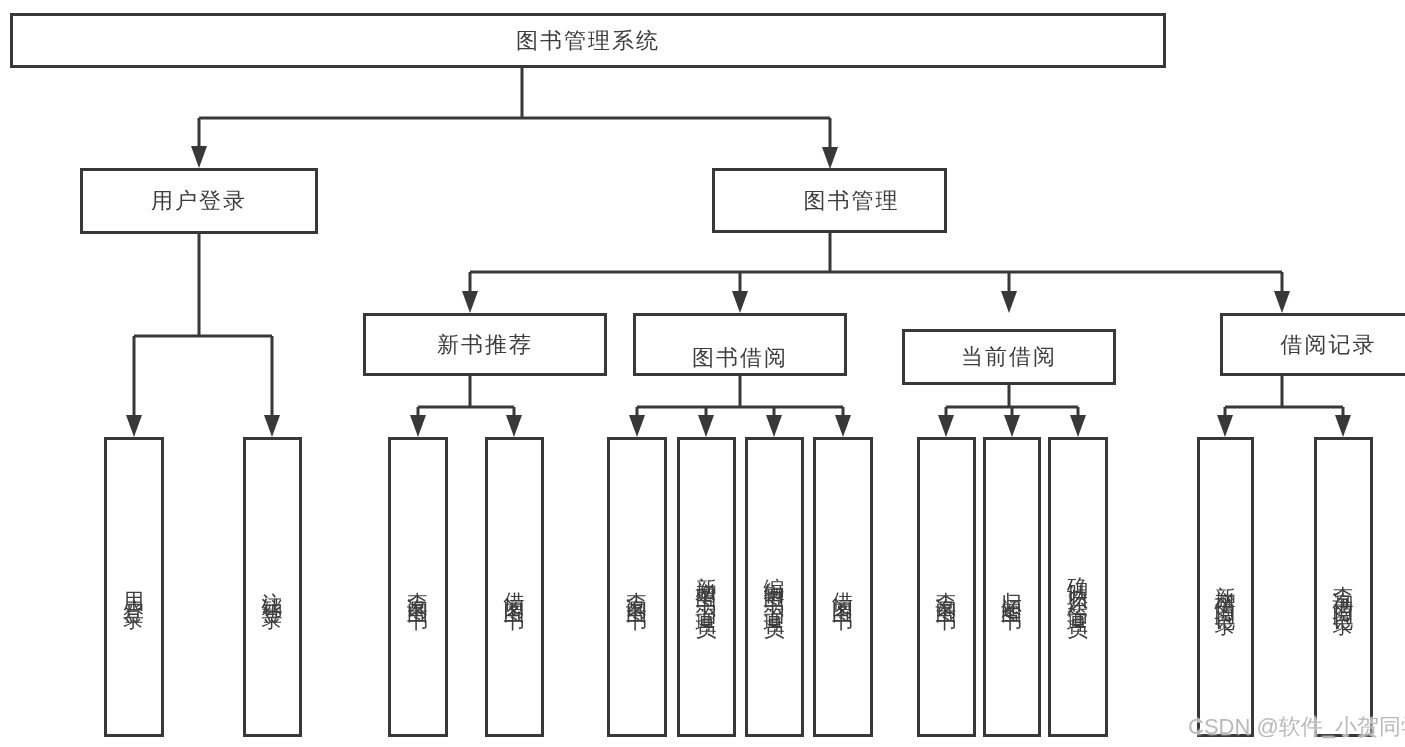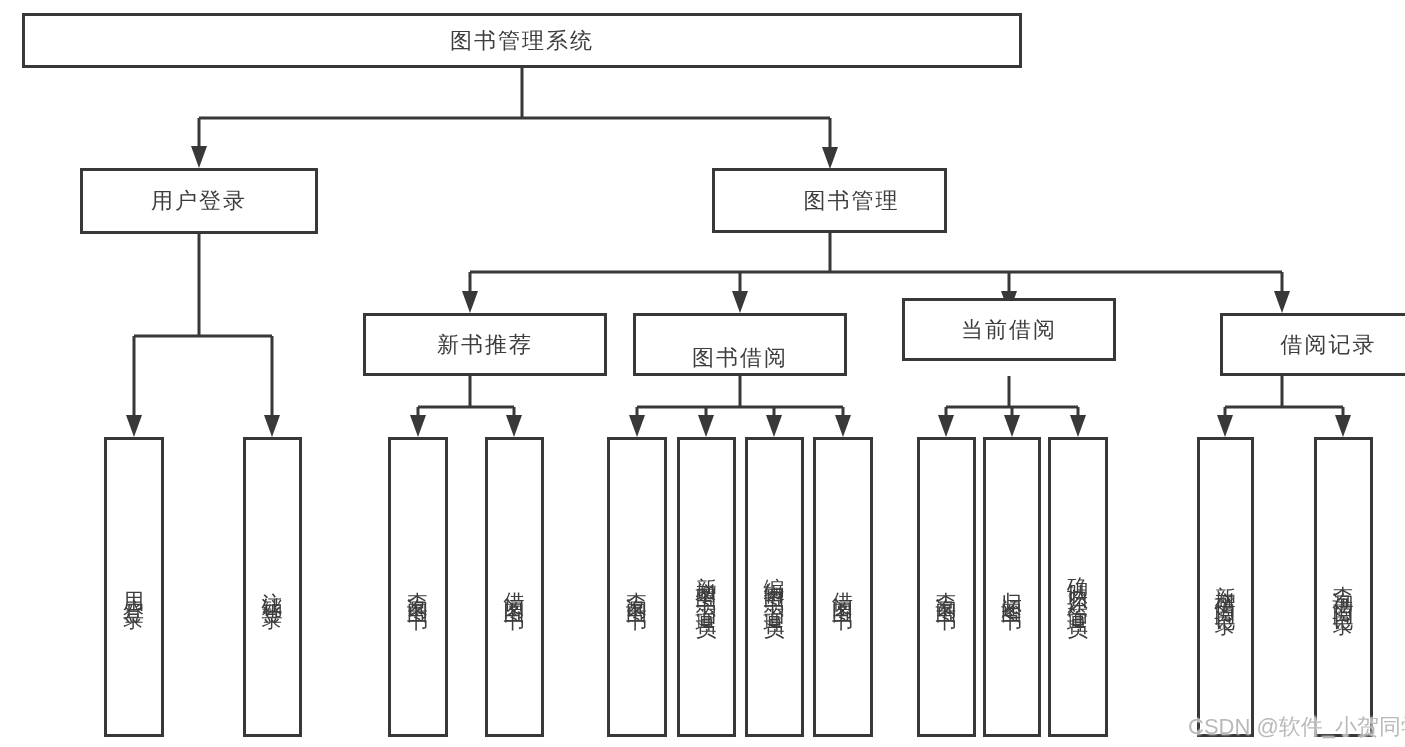--- a/index.html
+++ b/index.html
@@ -43,26 +43,26 @@
     writing-mode: vertical-rl;
     text-orientation: mixed;
     font-size: 21px;
     letter-spacing: 6px;
     line-height: 1;
     white-space: nowrap;
     color: #3d3d3d;
   }
 
   
-  .n-root   { left: 22px;   top: 13px;  width: 1000px; height: 55px; }
+  .n-root   { left: 10px;   top: 13px;  width: 1156px; height: 55px; }
   .n-login  { left: 80px;   top: 168px; width: 238px;  height: 66px; }
   .n-mgmt   { left: 712px;  top: 168px; width: 235px;  height: 65px; padding-left: 44px; }
   .n-l3a    { left: 363px;  top: 313px; width: 244px;  height: 63px; }
   .n-l3b    { left: 633px;  top: 313px; width: 214px;  height: 63px; align-items: flex-end; }
-  .n-l3c    { left: 902px;  top: 298px; width: 214px;  height: 63px; }
+  .n-l3c    { left: 902px;  top: 329px; width: 214px;  height: 56px; }
   .n-l3d    { left: 1220px; top: 313px; width: 217px;  height: 63px; text-align: center; }
 
   .leaf { top: 437px; height: 300px; }
   .lf1  { left: 104px;  width: 60px; }
   .lf2  { left: 243px;  width: 59px; }
   .lf3  { left: 388px;  width: 60px; }
   .lf4  { left: 485px;  width: 59px; }
   .lf5  { left: 607px;  width: 60px; }
   .lf6  { left: 677px;  width: 59px; }
   .lf7  { left: 745px;  width: 59px; }

